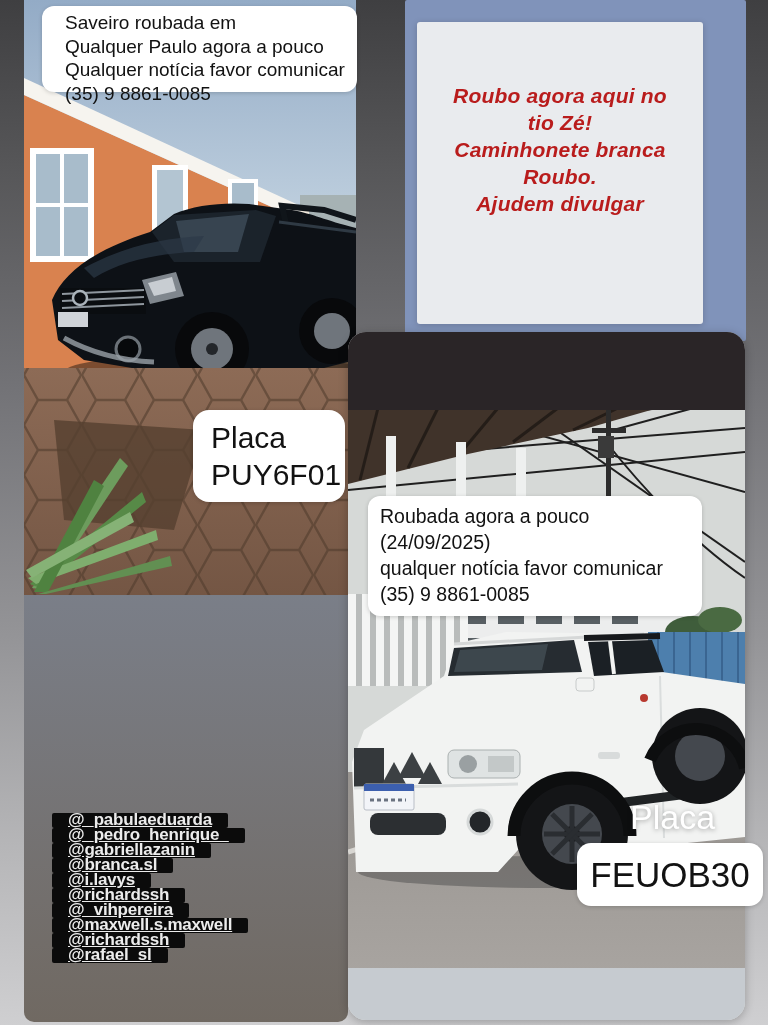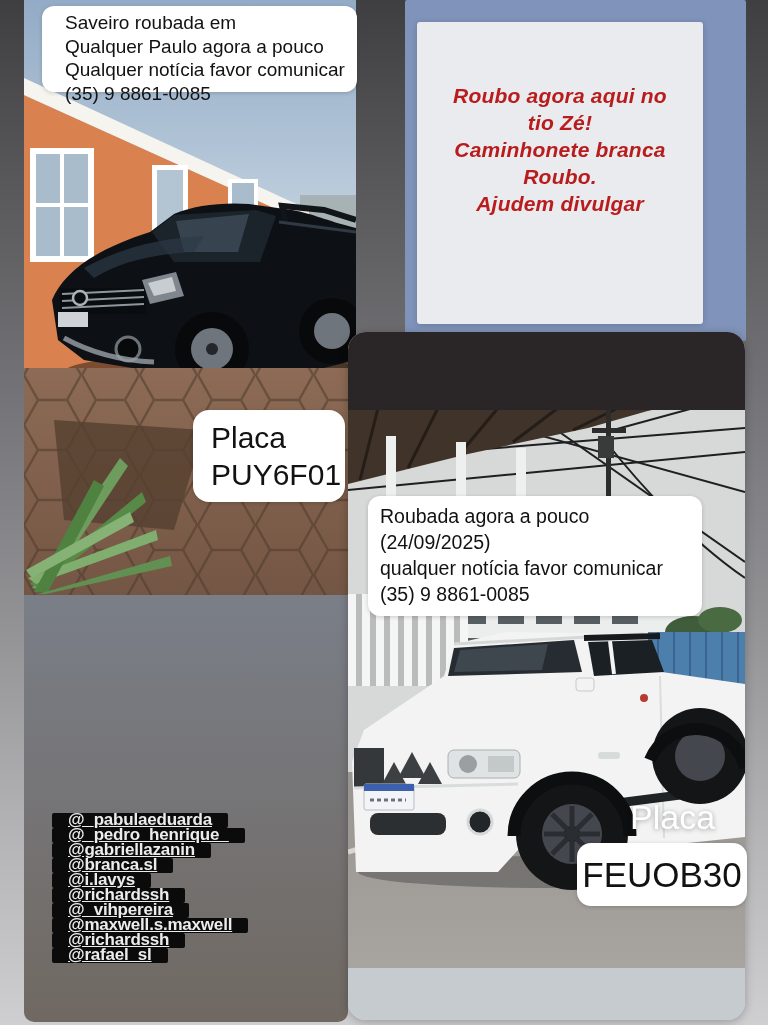--- a/index.html
+++ b/index.html
@@ -19,21 +19,21 @@
     font-size:21px;line-height:27px;color:#b91c1c;letter-spacing:.2px;}
   .whitecard{position:absolute;background:#ffffff;border-radius:12px;color:#121212;box-shadow:0 1px 4px rgba(0,0,0,.18);}
   .card1{left:42px;top:6px;width:315px;height:86px;padding:5px 23px;box-sizing:border-box;
     font-size:19px;line-height:23.5px;}
   .card2{left:368px;top:496px;width:334px;height:120px;padding:7px 12px;box-sizing:border-box;
     font-size:19.5px;line-height:26px;}
   .plate1{left:193px;top:410px;width:152px;height:92px;border-radius:16px;padding:9px 0 0 18px;box-sizing:border-box;
     font-size:30px;line-height:37px;}
   .placa2-label{position:absolute;left:630px;top:798px;font-size:34px;color:#ffffff;
     text-shadow:0 1px 5px rgba(0,0,0,.35);}
-  .plate2{left:577px;top:843px;width:170px;height:63px;border-radius:14px;text-align:center;
+  .plate2{left:577px;top:843px;width:186px;height:63px;border-radius:14px;text-align:center;
     font-size:35px;line-height:63px;}
   .mentions{position:absolute;left:52px;top:813px;}
   .mention{display:table;background:#0b0b0b;color:#ececec;font-size:17px;line-height:12px;
     font-weight:bold;text-decoration:underline;border-radius:2px;padding:1px 16px 2px;letter-spacing:-.2px;}
   .cardline{white-space:pre;}
 </style>
 </head>
 <body>
 
 <div class="stage">

